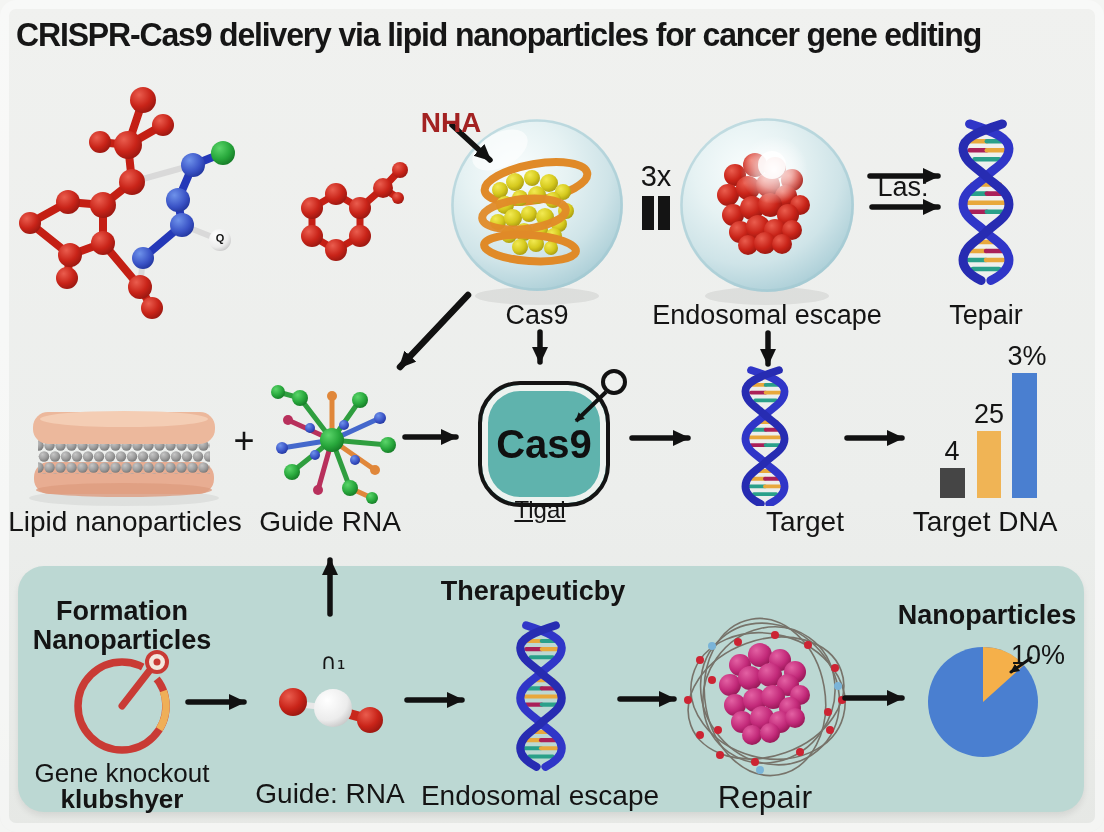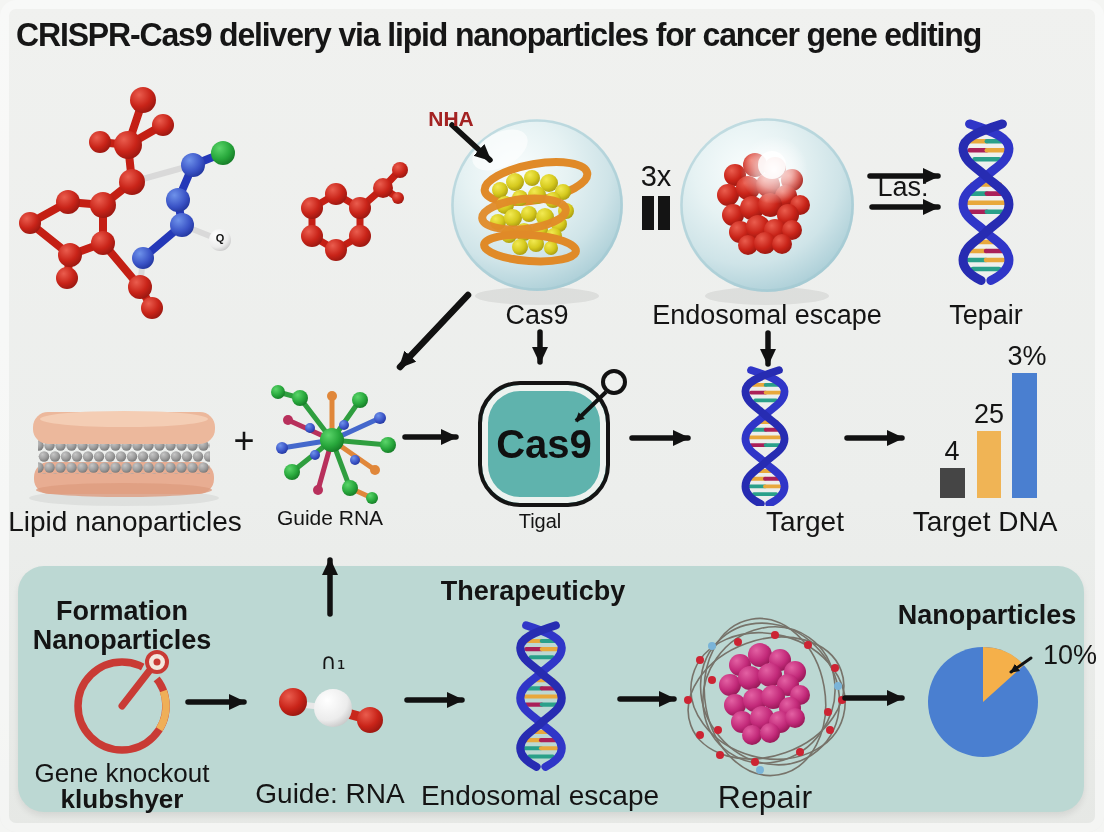--- a/index.html
+++ b/index.html
@@ -411,43 +411,43 @@
       <line x1="188" y1="702" x2="244" y2="702" marker-end="url(#ah)"></line>
       <line x1="407" y1="700" x2="462" y2="700" marker-end="url(#ah)"></line>
       <line x1="620" y1="699" x2="674" y2="699" marker-end="url(#ah)"></line>
       <line x1="845" y1="698" x2="902" y2="698" marker-end="url(#ah)"></line>
       <line x1="1031" y1="658" x2="1011" y2="672" stroke-width="3" marker-end="url(#ah2)"></line>
     </g>
   </svg>
 
   <div id="title">CRISPR-Cas9 delivery via lipid nanoparticles for cancer gene editing</div>
 
-  <div class="lbl b" style="left:451px;top:108px;font-size:21px;color:#a32222;">NHA</div>
+  <div class="lbl b" style="left:451px;top:108px;font-size:28px;color:#a32222;">NHA</div>
   <div class="lbl b" style="left:220px;top:233px;font-size:11px;">Q</div>
   <div class="lbl" style="left:537px;top:301px;font-size:27px;">Cas9</div>
   <div class="lbl" style="left:656px;top:161px;font-size:29px;">3x</div>
   <div class="lbl" style="left:767px;top:301px;font-size:27px;">Endosomal escape</div>
   <div class="lbl" style="left:903px;top:145px;font-size:27px;margin-top:28px;">Las:</div>
   <div class="lbl" style="left:986px;top:301px;font-size:27px;">Tepair</div>
 
   <div class="lbl" style="left:125px;top:507px;font-size:28px;">Lipid nanoparticles</div>
   <div class="lbl" style="left:244px;top:422px;font-size:36px;">+</div>
-  <div class="lbl" style="left:330px;top:507px;font-size:21px;">Guide RNA</div>
-  <div class="lbl" style="left:540px;top:511px;font-size:20px;">Tigal</div>
+  <div class="lbl" style="left:330px;top:507px;font-size:28px;">Guide RNA</div>
+  <div class="lbl" style="left:540px;top:497px;font-size:24px;text-decoration:underline;">Tigal</div>
   <div class="lbl" style="left:765px;top:507px;font-size:28px;margin-left:40px;">Target</div>
 
   <div class="lbl" style="left:952px;top:437px;font-size:27px;">4</div>
   <div class="lbl" style="left:989px;top:400px;font-size:27px;">25</div>
   <div class="lbl" style="left:1027px;top:342px;font-size:27px;">3%</div>
   <div class="lbl" style="left:985px;top:507px;font-size:28px;">Target DNA</div>
 
   <div class="lbl b" style="left:122px;top:597px;font-size:27px;">Formation</div>
   <div class="lbl b" style="left:122px;top:626px;font-size:27px;">Nanoparticles</div>
   <div class="lbl" style="left:122px;top:760px;font-size:26px;">Gene knockout</div>
   <div class="lbl b" style="left:122px;top:786px;font-size:26px;">klubshyer</div>
   <div class="lbl glyph" style="left:333px;top:650px;font-size:22px;">∩₁</div>
   <div class="lbl" style="left:330px;top:779px;font-size:28px;">Guide: RNA</div>
   <div class="lbl b" style="left:533px;top:577px;font-size:27px;">Therapeuticby</div>
   <div class="lbl" style="left:540px;top:781px;font-size:28px;">Endosomal escape</div>
   <div class="lbl" style="left:765px;top:781px;font-size:32px;">Repair</div>
   <div class="lbl b" style="left:987px;top:601px;font-size:27px;">Nanoparticles</div>
-  <div class="lbl" style="left:1038px;top:641px;font-size:27px;margin-left:32px;">10%</div>
+  <div class="lbl" style="left:1038px;top:641px;font-size:27px;">10%</div>
 </div>
 
 </body></html>

